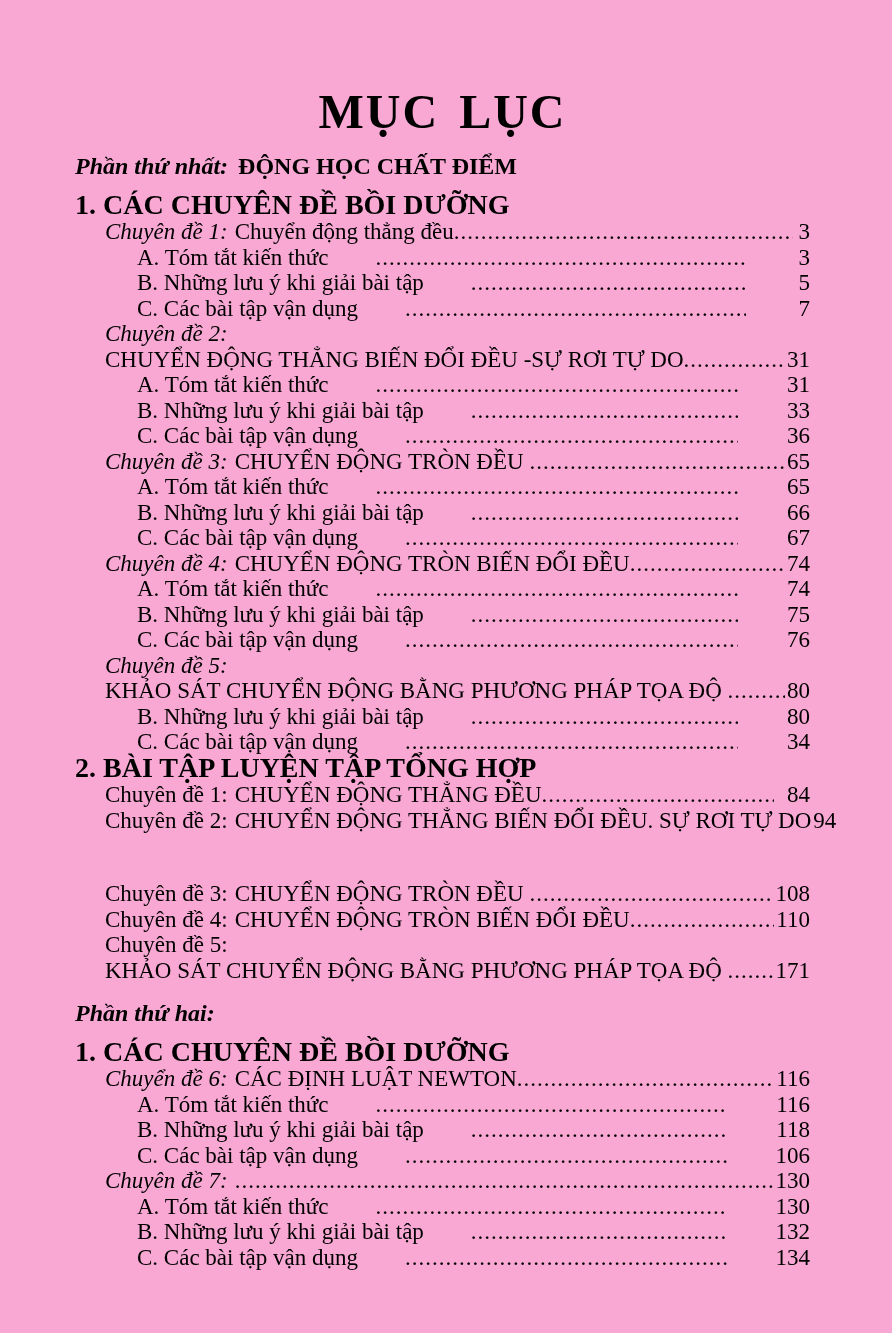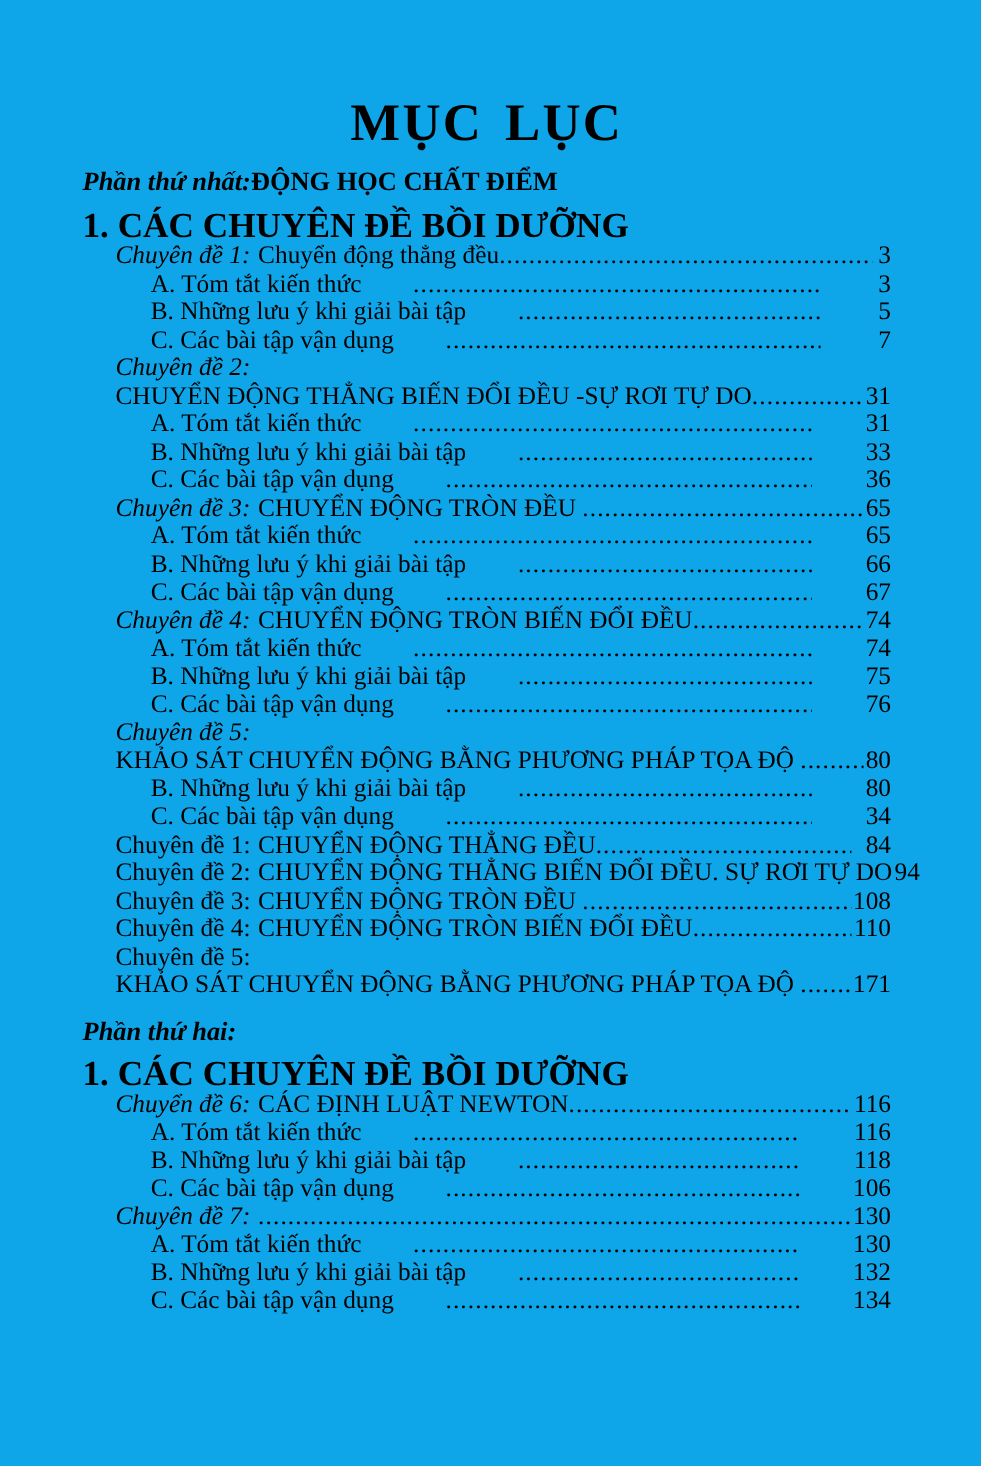--- a/index.html
+++ b/index.html
@@ -1,38 +1,38 @@
 <!DOCTYPE html>
 <html><head>
 <meta charset="utf-8">
 <style>
   html, body { margin: 0; padding: 0; background: #ffffff; }
   .page {
     position: relative;
     width: 892px; height: 1333px;
     box-sizing: border-box;
     padding: 88px 82px 20px 75px;
-    background: #0ea5e9;
+    background: #f9a8d4;
     color: #000000;
     font-family: "Liberation Serif", "DejaVu Serif", serif;
     overflow: hidden;
   }
   .title {
     margin: 0 0 14px 0;
     font-size: 48px; line-height: 48px;
     font-weight: bold;
     text-align: center;
     letter-spacing: 2px; word-spacing: 6px;
   }
   .toc { font-size: 23px; }
   .line { display: flex; align-items: baseline; line-height: 25.5px; }
   .part { margin-top: 18px; margin-bottom: 12px; font-size: 24px; font-weight: bold; }
-  .part-prefix { font-style: italic; white-space: pre; flex: 0 0 auto; }
+  .part-prefix { font-style: italic; margin-right: 10px; white-space: pre; flex: 0 0 auto; }
   .part-text { white-space: pre; flex: 0 0 auto; }
-  .section { font-weight: bold; font-size: 32px; margin-bottom: 2px; }
+  .section { font-weight: bold; font-size: 28px; margin-bottom: 2px; }
   .section-text { white-space: pre; }
   .entry.indent-1 { padding-left: 30px; }
   .entry.indent-2 { padding-left: 62px; gap: 47px; }
   .prefix { margin-right: 7px; white-space: pre; flex: 0 0 auto; }
   .prefix.italic { font-style: italic; }
   .text { white-space: pre; flex: 0 0 auto; }
   .dots {
     flex: 1 1 auto; min-width: 0;
     overflow: hidden; white-space: nowrap;
     letter-spacing: 1px;
@@ -152,37 +152,40 @@
       <div class="line entry indent-2">
         <span class="text">B. Những lưu ý khi giải bài tập</span>
         <span class="dots"></span>
         <span class="pagenum" style="padding-left: 2px;">80</span>
       </div>
       <div class="line entry indent-2">
         <span class="text">C. Các bài tập vận dụng</span>
         <span class="dots"></span>
         <span class="pagenum" style="padding-left: 2px;">34</span>
       </div>
+      <div class="line section">
+        <span class="section-text">2. BÀI TẬP LUYỆN TẬP TỔNG HỢP</span>
+      </div>
       <div class="line entry indent-1">
         <span class="prefix">Chuyên đề 1:</span>
         <span class="text">CHUYỂN ĐỘNG THẲNG ĐỀU</span>
         <span class="dots"></span>
         <span class="pagenum" style="padding-left: 2px; margin-left: 11px;">84</span>
       </div>
       <div class="line entry indent-1">
         <span class="prefix">Chuyên đề 2:</span>
         <span class="text">CHUYỂN ĐỘNG THẲNG BIẾN ĐỔI ĐỀU. SỰ RƠI TỰ DO</span>
         <span class="dots"></span>
         <span class="pagenum" style="padding-left: 2px;">94</span>
       </div>
       <div class="line entry indent-1">
         <span class="prefix">Chuyên đề 3:</span>
         <span class="text">CHUYỂN ĐỘNG TRÒN ĐỀU </span>
         <span class="dots"></span>
-        <span class="pagenum" style="padding-left: 2px;">108</span>
+        <span class="pagenum" style="padding-left: 2px; margin-top: 48px;">108</span>
       </div>
       <div class="line entry indent-1">
         <span class="prefix">Chuyên đề 4:</span>
         <span class="text">CHUYỂN ĐỘNG TRÒN BIẾN ĐỔI ĐỀU</span>
         <span class="dots"></span>
         <span class="pagenum" style="padding-left: 2px;">110</span>
       </div>
       <div class="line entry indent-1">
         <span class="prefix">Chuyên đề 5:</span>
       </div>

